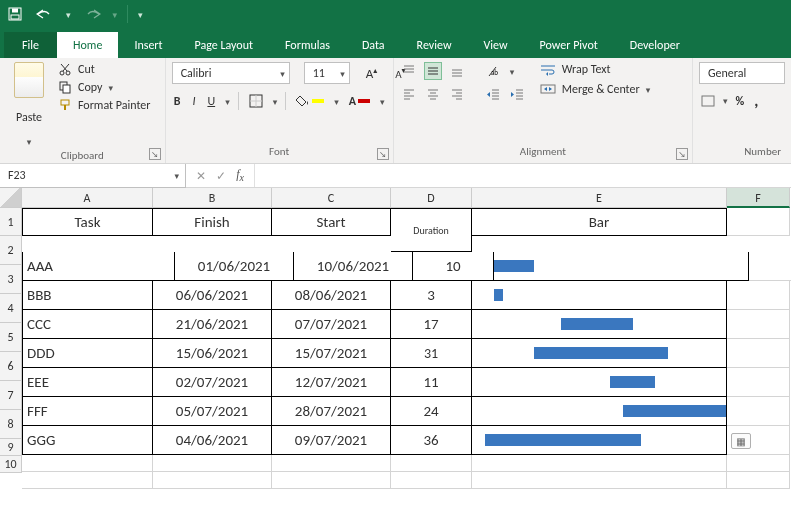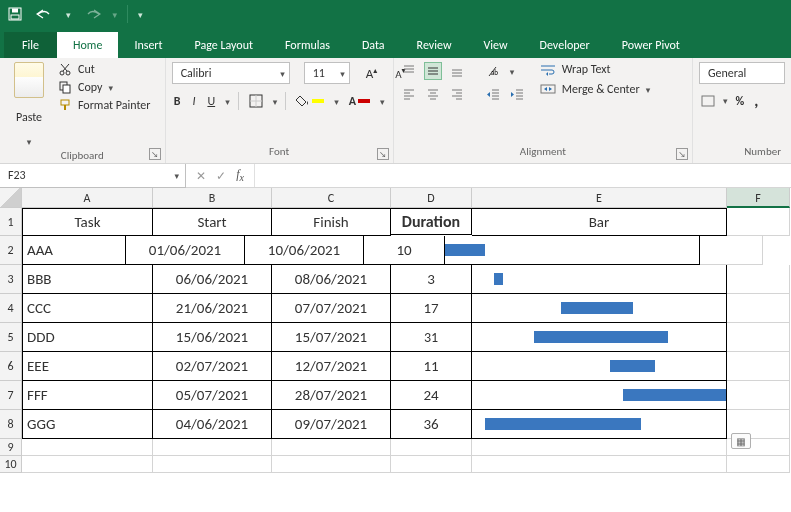--- a/index.html
+++ b/index.html
@@ -181,22 +181,22 @@
 
 <div class="tabs">
   <div class="tab file">File</div>
   <div class="tab active">Home</div>
   <div class="tab">Insert</div>
   <div class="tab">Page Layout</div>
   <div class="tab">Formulas</div>
   <div class="tab">Data</div>
   <div class="tab">Review</div>
   <div class="tab">View</div>
+  <div class="tab">Power Pivot</div>
   <div class="tab">Developer</div>
-  <div class="tab">Power Pivot</div>
 </div>
 
 <div class="ribbon">
 
   <div class="group" style="width:166px">
     <div class="body">
       <div class="pastecol">
         <div class="pasteicon"></div>
         <div class="pastelbl">Paste</div>
         <span class="caret">▾</span>
@@ -425,28 +425,28 @@
         <div class="rowhead" style="height: 29px;">5</div>
         <div class="rowhead" style="height: 29px;">6</div>
         <div class="rowhead" style="height: 29px;">7</div>
         <div class="rowhead" style="height: 29px;">8</div>
         <div class="rowhead" style="height: 17px;">9</div>
         <div class="rowhead" style="height: 17px;">10</div>
       </div>
     <div class="cells" id="cells">
         <div class="cellrow">
           <div class="cell bordered bordered-top bordered-left hdr" style="width: 131px; height: 28px; font-size: 15px;">Task</div>
+          <div class="cell bordered bordered-top hdr" style="width: 119px; height: 28px; font-size: 15px;">Finish</div>
           <div class="cell bordered bordered-top hdr" style="width: 119px; height: 28px; font-size: 15px;">Start</div>
-          <div class="cell bordered bordered-top hdr" style="width: 119px; height: 28px; font-size: 15px;">Finish</div>
-          <div class="cell bordered bordered-top hdr" style="width: 81px; height: 27px; font-size: 16px; font-weight: bold;">Duration</div>
+          <div class="cell bordered bordered-top hdr" style="width: 81px; height: 44px; font-size: 10px;">Duration</div>
           <div class="cell bordered bordered-top hdr" style="width: 255px; height: 28px; font-size: 15px;">Bar</div>
           <div class="cell" style="width: 63px; height: 28px; font-size: 15px;"></div>
         </div>
         <div class="cellrow">
-          <div class="cell bordered bordered-left" style="width: 104px; height: 29px; font-size: 15px; text-align: right;">AAA</div>
+          <div class="cell bordered bordered-left" style="width: 153px; height: 29px; font-size: 15px; text-align: right;">AAA</div>
           <div class="cell bordered center" style="width: 119px; height: 29px; font-size: 15px;">01/06/2021</div>
           <div class="cell bordered center" style="width: 119px; height: 29px; font-size: 15px;">10/06/2021</div>
           <div class="cell bordered center" style="width: 81px; height: 29px; font-size: 15px;">10</div>
           <div class="cell bordered bar" style="width: 255px; height: 29px; font-size: 15px;">
             <div class="barseg" style="left: 0%; width: 15.8%;"></div>
           </div>
           <div class="cell" style="width: 63px; height: 29px; font-size: 15px;"></div>
         </div>
         <div class="cellrow">
           <div class="cell bordered bordered-left" style="width: 131px; height: 29px; font-size: 15px;">BBB</div>

